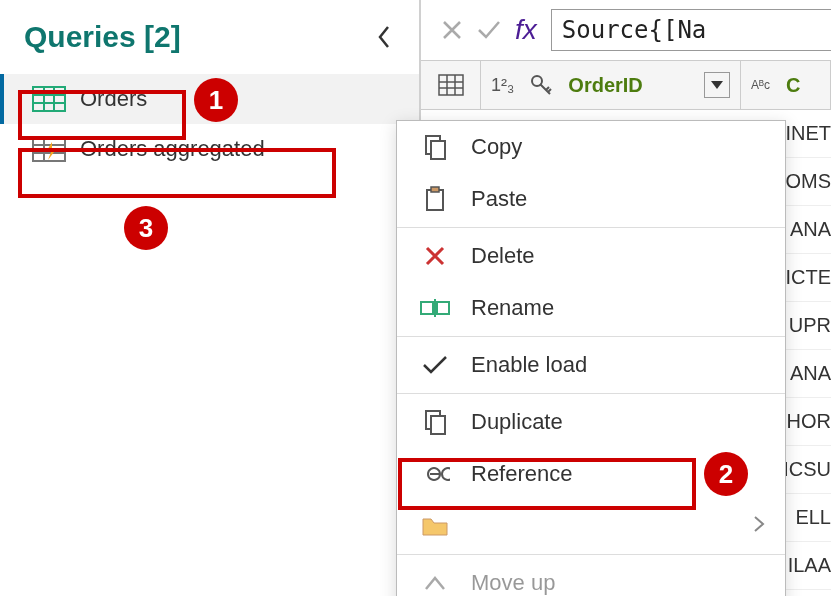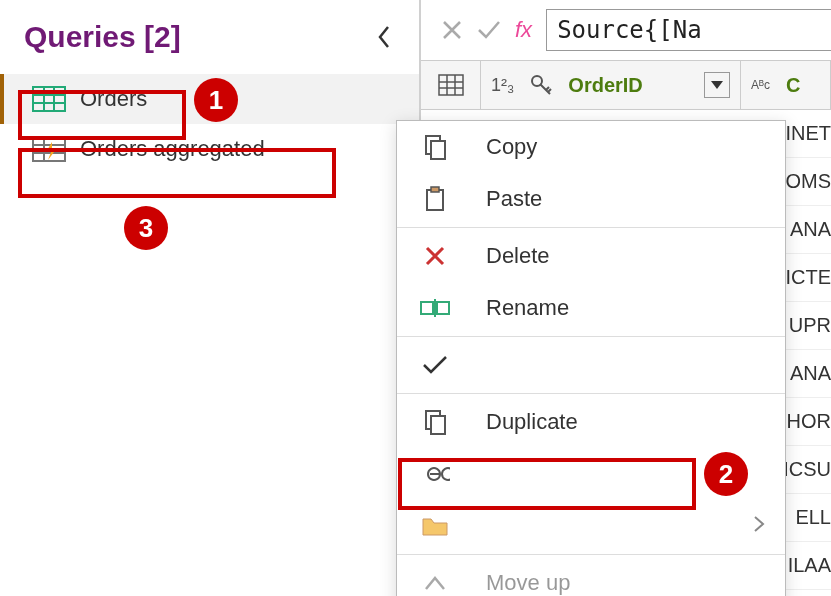--- a/index.html
+++ b/index.html
@@ -24,41 +24,41 @@
     }
     .queries-header {
       display: flex;
       align-items: center;
       justify-content: space-between;
       padding: 20px 24px 20px 24px;
     }
     .queries-title {
       font-size: 30px;
       font-weight: 600;
-      color: #701a75;
+      color: #0f766e;
     }
     .collapse-chevron {
       width: 22px;
       height: 22px;
       display: flex;
       align-items: center;
       justify-content: center;
     }
     .query-list { padding: 0 0 0 0; }
     .query-item {
       display: flex;
       align-items: center;
       gap: 12px;
       padding: 10px 0 10px 30px;
       width: 100%;
       position: relative;
     }
     .query-item.selected {
       background: #f2f2f2;
-      border-left: 4px solid #a16207;
+      border-left: 4px solid #0369a1;
       padding-left: 26px;
     }
     .query-label { font-size: 22px; color: #333; }
     .table-icon-box { width: 38px; height: 30px; display:flex;align-items:center;justify-content:center; }
     
     .right-area {
       position: absolute;
       left: 420px;
       top: 0;
       width: 411px;
@@ -66,21 +66,21 @@
       border-left: 1px solid #d0d0d0;
     }
     .formula-bar {
       display: flex;
       align-items: center;
       gap: 14px;
       padding: 12px 20px;
       height: 60px;
     }
     .formula-btn { width: 30px; height: 30px; display:flex;align-items:center;justify-content:center;color:#888;}
-    .formula-fx { font-style: italic; font-size: 22px; color:#ec4899; }
+    .formula-fx { font-style: italic; font-size: 28px; color:#4c1d95; }
     .formula-input {
       flex: 1;
       border: 1px solid #999;
       background: #fff;
       font-family: Consolas, monospace;
       font-size: 24px;
       padding: 6px 10px;
       color: #222;
     }
     .col-headers {
@@ -132,21 +132,21 @@
       top: 120px;
       width: 390px;
       background: #fff;
       border: 1px solid #bbb;
       box-shadow: 0 4px 16px rgba(0,0,0,0.15);
       z-index: 10;
     }
     .context-item {
       display:flex;
       align-items:center;
-      gap: 33px;
+      gap: 18px;
       padding: 12px 20px;
       font-size:22px;
       color:#333;
     }
     .context-item .cm-icon {
       width: 36px;
       height: 28px;
       display:flex;
       align-items:center;
       justify-content:center;
@@ -333,38 +333,40 @@
       </span>
     <span>Rename</span>
   </div>
   <div class="context-divider"></div>
   <div class="context-item">
     <span class="cm-icon">
         <svg width="26" height="20" viewBox="0 0 26 20">
           <path d="M2 10 L9 17 L24 2" stroke="#333" stroke-width="2.5" fill="none"></path>
         </svg>
       </span>
+    <span>Enable load</span>
   </div>
   <div class="context-divider"></div>
   <div class="context-item">
     <span class="cm-icon">
         <svg width="26" height="26" viewBox="0 0 26 26">
           <rect x="4" y="2" width="14" height="18" fill="none" stroke="#555" stroke-width="2"></rect>
           <rect x="9" y="7" width="14" height="18" fill="#fff" stroke="#555" stroke-width="2"></rect>
         </svg>
       </span>
     <span>Duplicate</span>
   </div>
   <div class="context-item">
     <span class="cm-icon">
         <svg width="30" height="18" viewBox="0 0 30 18">
           <path d="M8 9 a6 6 0 1 1 0 0.01 M22 9 a6 6 0 1 1 0 0.01" fill="none" stroke="#555" stroke-width="2"></path>
           <line x1="10" y1="9" x2="20" y2="9" stroke="#555" stroke-width="2"></line>
         </svg>
       </span>
+    <span>Reference</span>
   </div>
   <div class="context-item">
     <span class="cm-icon">
         <svg width="28" height="22" viewBox="0 0 28 22">
           <path d="M2 4 L10 4 L13 8 L26 8 L26 20 L2 20 Z" fill="#f5c76b" stroke="#c96" stroke-width="1"></path>
         </svg>
       </span>
     <span class="arrow-right"><svg width="12" height="18" viewBox="0 0 12 18">
           <path d="M2 2 L10 9 L2 16" stroke="#888" stroke-width="2" fill="none"></path>
         </svg></span>

